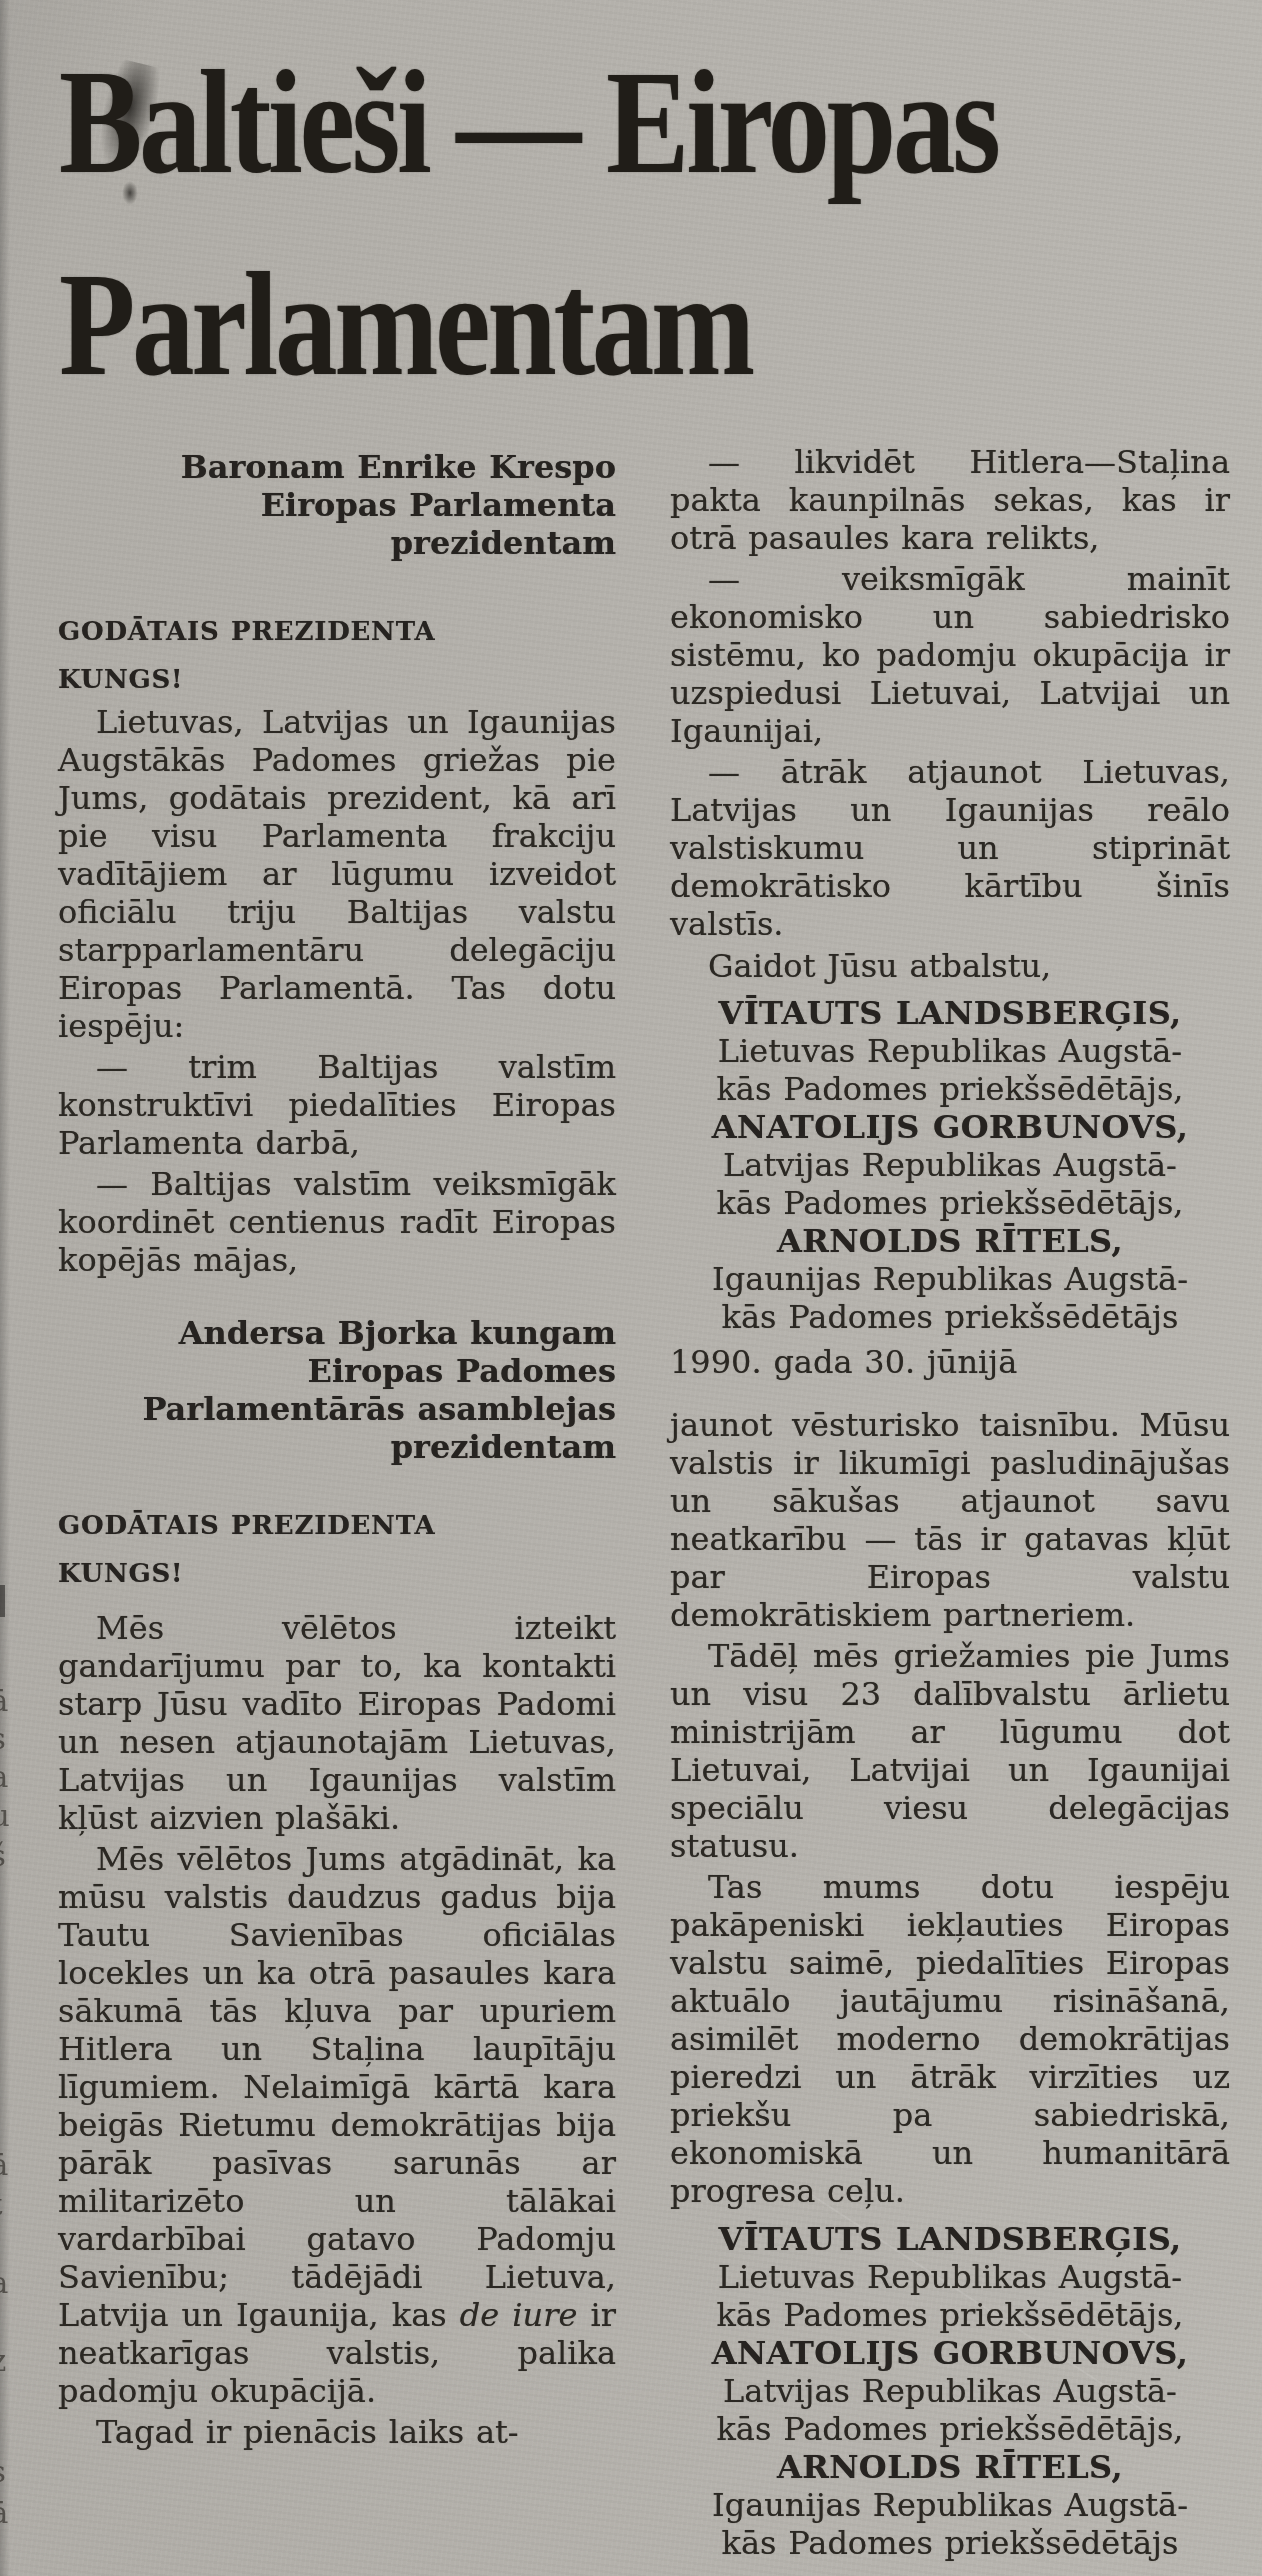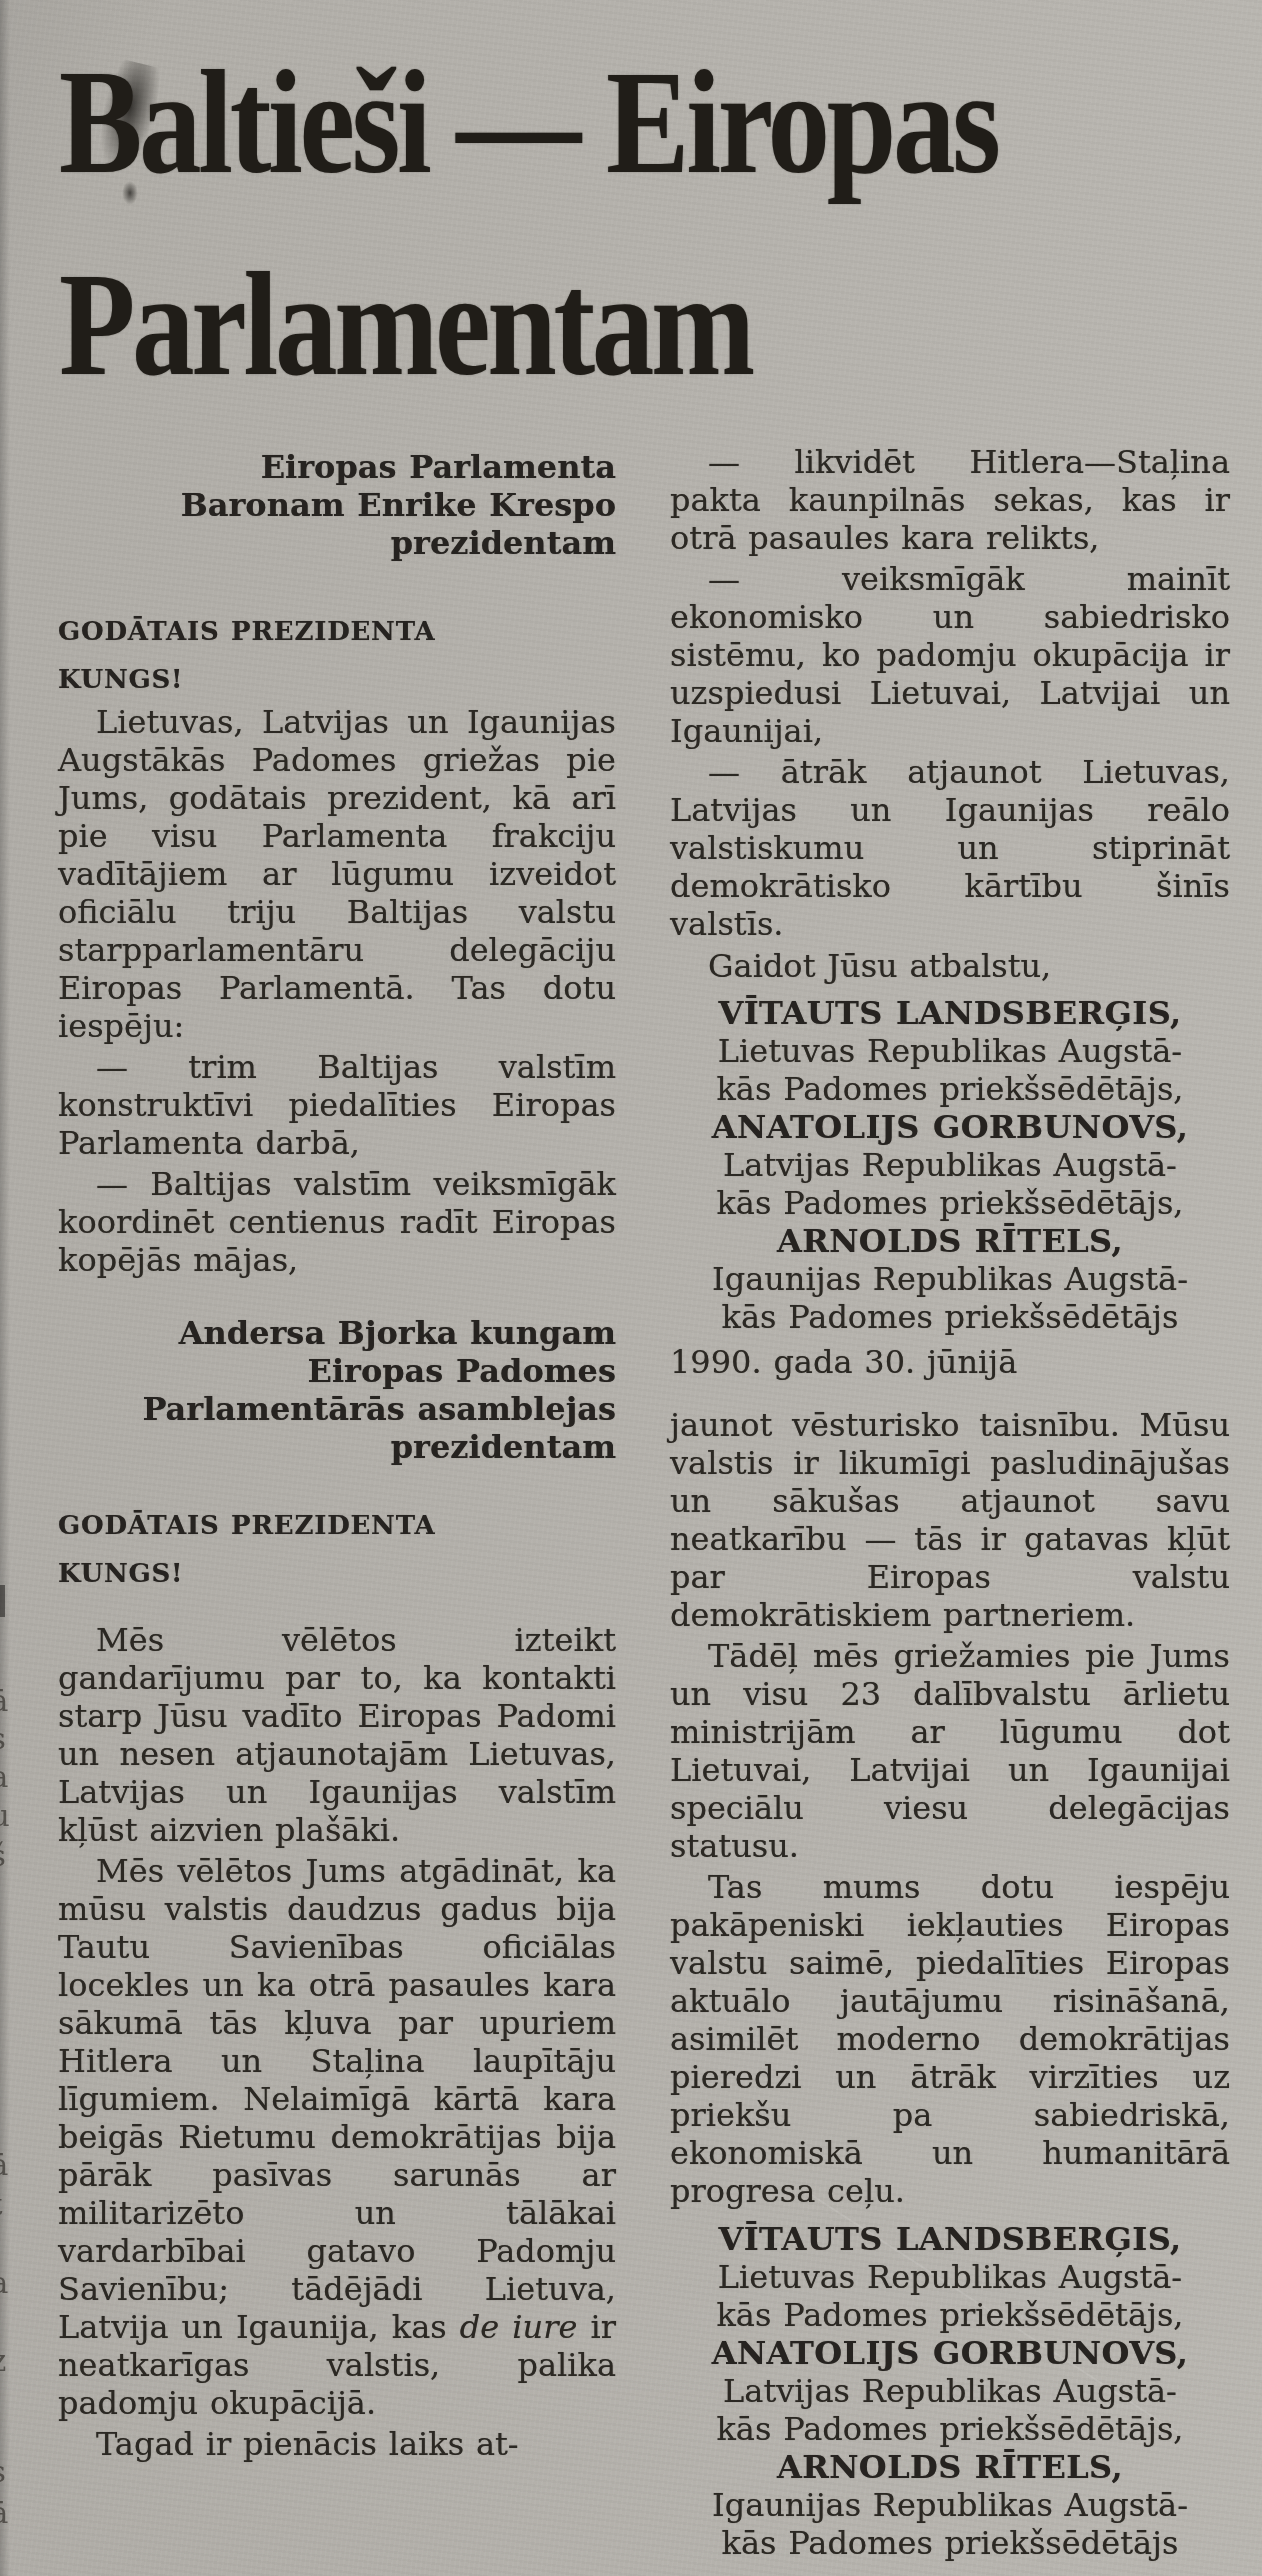--- a/index.html
+++ b/index.html
@@ -50,21 +50,21 @@
   .l2-right{left:670px;top:1394px;width:560px;}
 
   .recipient{font-weight:700;text-align:right;color:#262320;}
   .salutation{font-weight:700;font-size:26px;line-height:48px;
     letter-spacing:0.8px;text-align:left;margin-top:45px;color:#262320;}
   .l2-left .salutation{margin-top:35px;}
 
   p.body{margin:0;text-indent:38px;}
   p.body + p.body{margin-top:3.2px;}
   .first-body{margin-top:32px;}
-  .l2-left .first-body{margin-top:24px;}
+  .l2-left .first-body{margin-top:12px;}
   p.no-indent{text-indent:0;}
   em{font-style:italic;}
 
   .sig{margin-top:9.6px;text-align:center;}
   .sig-name{font-weight:700;letter-spacing:0.4px;color:#262320;}
   .sig > .sig-name:first-child{margin-top:0;}
   .sig-role{}
   .sig-date{margin-top:6.4px;text-align:left;}
 
   .fragment{position:absolute;left:-9.6px;font-size:30px;
@@ -82,22 +82,22 @@
   <div class="smudge-dot"></div>
   <div class="crease"></div>
 
   <h1 class="title">
     <span class="title-line">Baltieši — Eiropas</span>
     <span class="title-line">Parlamentam</span>
   </h1>
 
   <section class="col l1-left">
     <div class="recipient">
+      <div>Baronam Enrike Krespo</div>
       <div>Eiropas Parlamenta</div>
-      <div>Baronam Enrike Krespo</div>
       <div>prezidentam</div>
     </div>
     <div class="salutation">
       <div>GODĀTAIS PREZIDENTA</div>
       <div>KUNGS!</div>
     </div>
     <p class="body first-body">Lietuvas, Latvijas un Igaunijas Augstākās Padomes griežas pie Jums, godātais prezident, kā arī pie visu Parlamenta frakciju vadītājiem ar lūgumu izveidot oficiālu triju Baltijas valstu starpparlamentāru delegāciju Eiropas Parlamentā. Tas dotu iespēju:</p>
     <p class="body">— trim Baltijas valstīm konstruktīvi piedalīties Eiropas Parlamenta darbā,</p>
     <p class="body">— Baltijas valstīm veiksmīgāk koordinēt centienus radīt Eiropas kopējās mājas,</p>
   </section>

